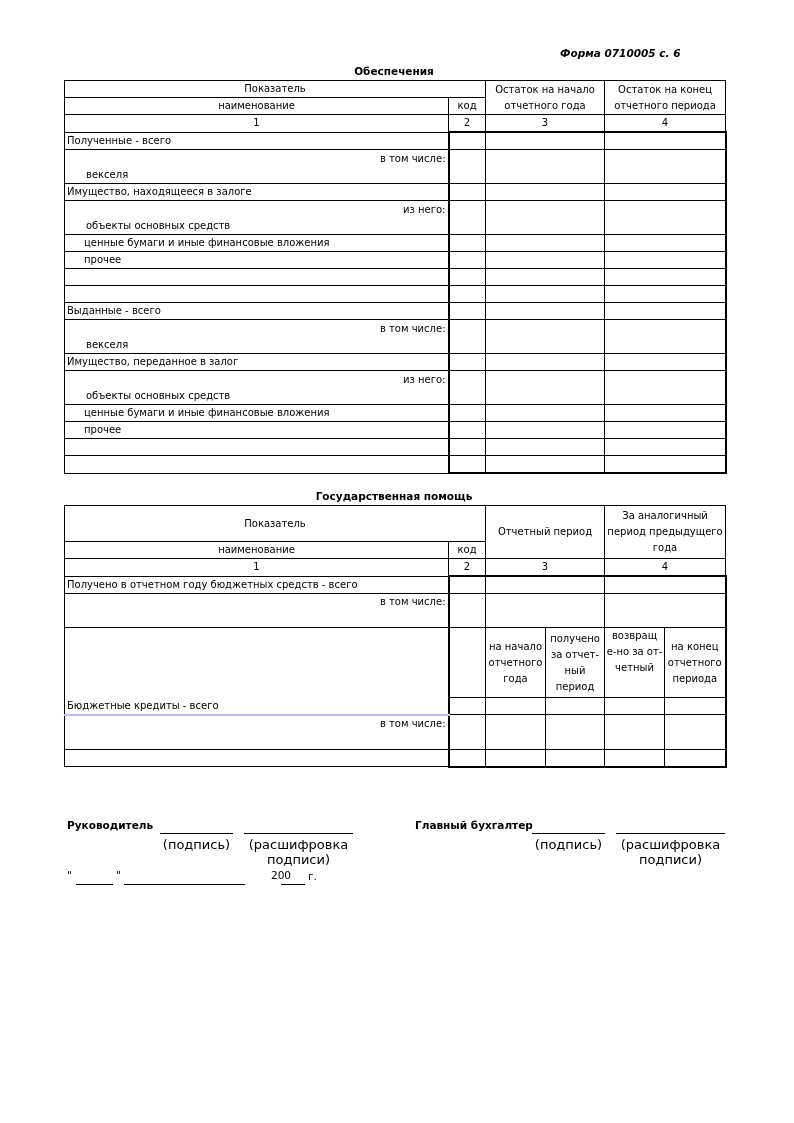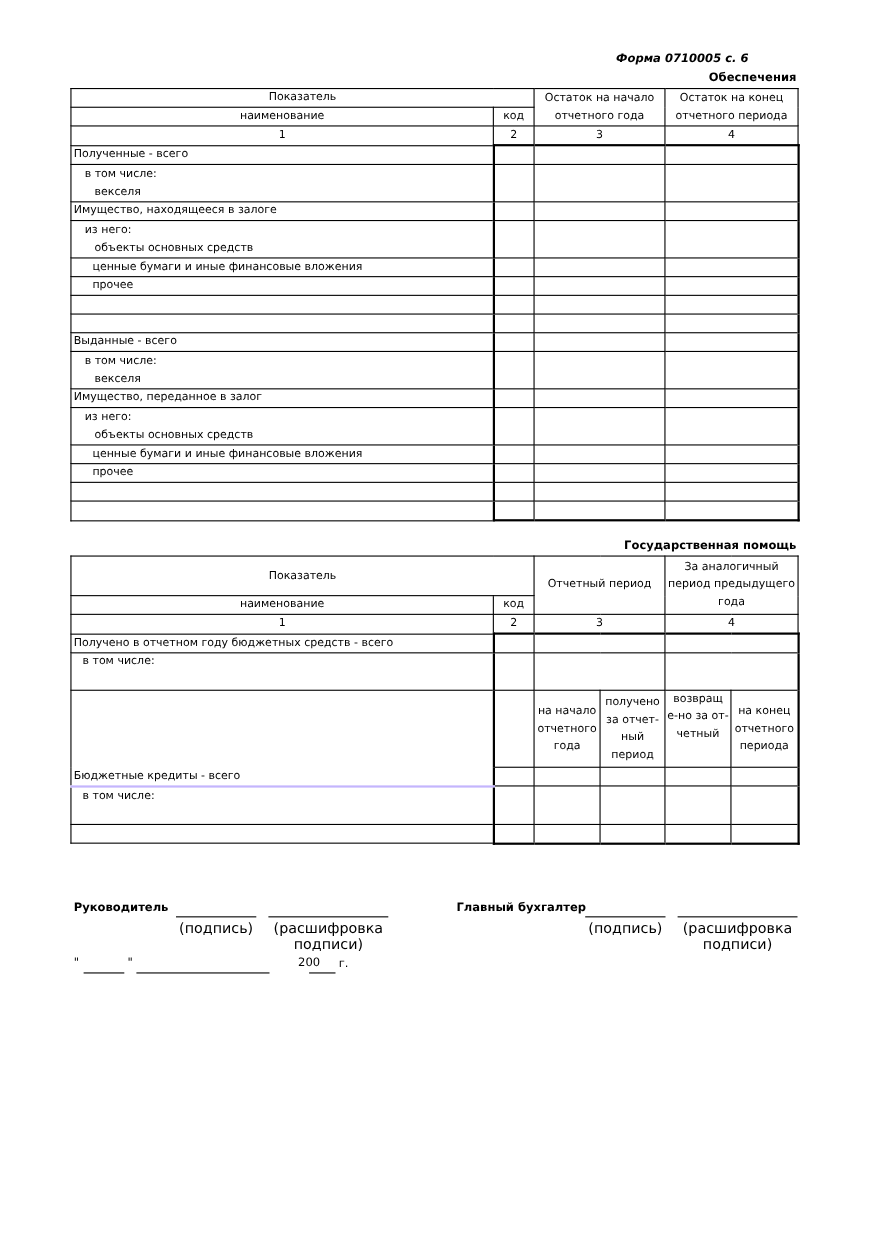--- a/index.html
+++ b/index.html
@@ -1,24 +1,24 @@
 <!DOCTYPE html>
 <html><head>
 <meta charset="utf-8">
 <style>
   html, body { margin: 0; padding: 0; background: #ffffff; }
   body { width: 794px; height: 1123px; position: relative; font-family: "DejaVu Sans", sans-serif; color: #000; overflow: hidden; }
   .abs { position: absolute; }
   .form-code { left: 560px; top: 47px; width: 160px; font-size: 10.5px; font-weight: bold; font-style: italic; }
-  .section-title { font-size: 10.5px; font-weight: bold; text-align: right; }
+  .section-title { font-size: 10.5px; font-weight: bold; text-align: center; }
   table.grid { position: absolute; border-collapse: collapse; table-layout: fixed; font-size: 10px; }
   table.grid td { border: 1px solid #000; padding: 0 2px; height: 16px; line-height: 16px; vertical-align: middle; overflow: hidden; white-space: nowrap; }
   table.grid td.c { text-align: center; }
   table.grid td.wrap { white-space: normal; line-height: 16px; }
-  .ind1 { padding-left: 10px !important; }
+  .ind1 { padding-left: 10px !important; text-align: right; }
   .ind2 { padding-left: 19px !important; }
   
   .tl { border-left: 2px solid #000 !important; }
   .tr { border-right: 2px solid #000 !important; }
   .tt { border-top: 2px solid #000 !important; }
   .tb { border-bottom: 2px solid #000 !important; }
   .sig-label { font-size: 10.5px; font-weight: bold; }
   .sig-line { border-bottom: 1px solid #000; height: 1px; }
   .sig-caption { font-size: 13px; text-align: center; }
   .date-text { font-size: 10.5px; }

